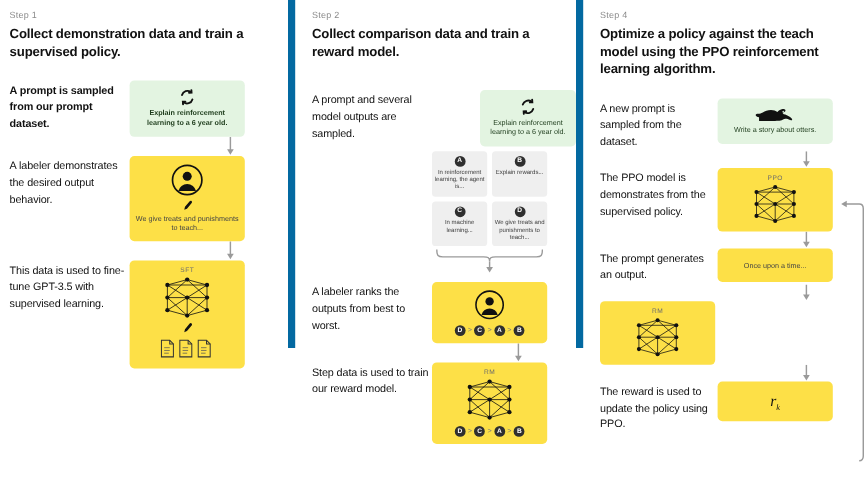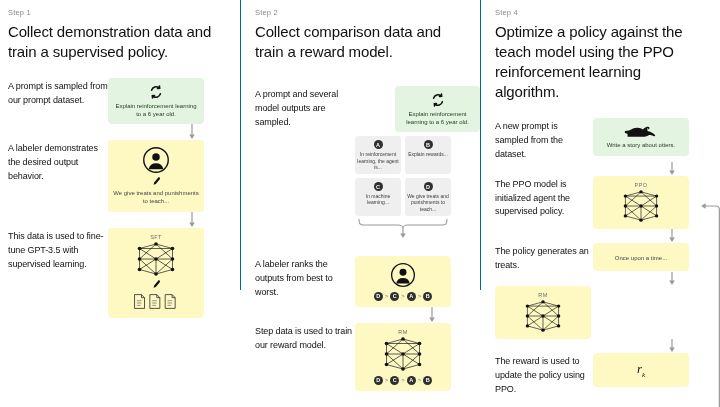--- a/index.html
+++ b/index.html
@@ -6,34 +6,34 @@
   body{
     width:720px;height:407px;
     background:#ffffff;
     font-family:"Liberation Sans","DejaVu Sans",sans-serif;
     color:#111111;
     overflow:hidden;
     position:relative;
   }
   .board{position:relative;width:720px;height:407px;display:flex;}
   .col{position:relative;width:240px;height:290px;box-sizing:border-box;padding:8px 0 0 8px;}
-  .col.c2,.col.c3{border-left:1px solid #0369a1;padding-left:14px;}
+  .col.c2,.col.c3{border-left:6px solid #0369a1;padding-left:14px;}
   .col.c3{width:240px;}
 
   .step-label{font-size:7.5px;color:#8a8a8a;letter-spacing:.2px;margin:0 0 5px 0;}
-  .step-title{font-size:15px;font-weight:normal;line-height:1.33;letter-spacing:-.15px;margin:0;max-width:205px;}
+  .step-title{font-size:11px;font-weight:bold;line-height:1.33;letter-spacing:-.15px;margin:0;max-width:205px;}
 
   .flow{position:relative;margin-top:16px;}
   .row{display:flex;align-items:flex-start;position:relative;}
   .desc{font-size:9px;line-height:1.55;letter-spacing:-.1px;width:100px;flex:0 0 100px;padding-top:2px;}
   .c3 .desc{width:98px;flex:0 0 98px;}
 
   .panel{
     position:relative;
-    background:#fef9c3;
+    background:#fde047;
     border-radius:4px;
     width:96px;
     box-sizing:border-box;
     padding:6px 5px;
     display:flex;flex-direction:column;align-items:center;
   }
   .panel.green{background:#e3f4e1;}
   .panel.flat{background:#f4f4f4;}
 
   .panel-cap{font-size:6px;color:#444;text-align:center;line-height:1.3;margin-top:3px;}
@@ -62,21 +62,21 @@
 <body>
 
 <div class="board">
 
   <div class="col c1">
     <div class="step-label">Step 1</div>
     <div class="step-title">Collect demonstration data and train a supervised policy.</div>
 
     <div class="flow">
 
-      <div class="row" style="">
+      <div class="row" style="font-weight:bold;">
         <div class="desc">A prompt is sampled from our prompt dataset.</div>
         <div class="panel green">
           <span>
             <svg width="16" height="16" viewBox="0 0 24 24" fill="none" stroke="#111" stroke-width="2.4" stroke-linecap="round">
               <path d="M5.5 9.2A7 7 0 0 1 16.5 5.6"></path>
               <path d="M18.5 14.8A7 7 0 0 1 7.5 18.4"></path>
               <path d="M17.2 3.2l.2 3.1-3.1.2"></path>
               <path d="M6.8 20.8l-.2-3.1 3.1-.2"></path>
             </svg>
           </span>
@@ -212,21 +212,21 @@
           <span style="margin-top:1px;">
             <svg width="94" height="22" viewBox="0 0 94 22">
               <path d="M3 2c0 5 1 6 5 6h34c4 0 5 1 5 4 0-3 1-4 5-4h34c4 0 5-1 5-6" fill="none" stroke="#9a9a9a" stroke-width="1.1"></path>
               <line x1="47" y1="12" x2="47" y2="17" stroke="#9a9a9a" stroke-width="1.2"></line>
               <path d="M47 21 L44.2 16.4 L49.8 16.4 Z" fill="#9a9a9a"></path>
             </svg>
           </span>
         </div>
       </div>
 
-      <div class="row" style="margin-top:17px;">
+      <div class="row" style="margin-top:7px;">
         <div class="desc">A labeler ranks the outputs from best to worst.</div>
         <div class="panel">
           <span>
             <svg width="26" height="26" viewBox="0 0 32 32">
               <circle cx="16" cy="16" r="14" fill="none" stroke="#111" stroke-width="1.6"></circle>
               <circle cx="16" cy="12.5" r="4.3" fill="#111"></circle>
               <path d="M7.6 26.5a8.6 8.6 0 0 1 16.8 0Z" fill="#111"></path>
             </svg>
           </span>
           <div class="rank">
@@ -312,21 +312,21 @@
       </div>
 
       <div class="arrow-wrap" style="height:14px;">
         <svg class="arrow" width="10" height="14" viewBox="0 0 10 14">
             <line x1="5" y1="0" x2="5" y2="9" stroke="#9a9a9a" stroke-width="1.2"></line>
             <path d="M5 13 L2.2 8.4 L7.8 8.4 Z" fill="#9a9a9a"></path>
           </svg>
       </div>
 
       <div class="row">
-        <div class="desc">The PPO model is initialized agent the supervised policy.</div>
+        <div class="desc">The PPO model is demonstrates from the supervised policy.</div>
         <div class="panel">
           <div class="mini-tag">PPO</div>
           <span>
             <svg width="46" height="34" viewBox="0 0 64 48">
               <g stroke="#111" stroke-width="0.9" fill="none">
                 <path d="M10 10 L32 4 L54 10 M10 24 L32 4 M54 24 L32 4 M10 10 L32 24 M54 10 L32 24 M10 24 L32 24 M54 24 L32 24 M10 10 L10 24 M54 10 L54 24 M10 24 L32 44 M54 24 L32 44 M32 24 L32 44 M10 10 L54 10 M10 38 L32 24 M54 38 L32 24 M10 24 L10 38 M54 24 L54 38 M10 38 L32 44 M54 38 L32 44"></path>
               </g>
               <g fill="#111">
                 <circle cx="32" cy="4" r="2.4"></circle>
                   <circle cx="10" cy="10" r="2.4"></circle>
@@ -344,21 +344,21 @@
       </div>
 
       <div class="arrow-wrap" style="height:14px;">
         <svg class="arrow" width="10" height="14" viewBox="0 0 10 14">
             <line x1="5" y1="0" x2="5" y2="9" stroke="#9a9a9a" stroke-width="1.2"></line>
             <path d="M5 13 L2.2 8.4 L7.8 8.4 Z" fill="#9a9a9a"></path>
           </svg>
       </div>
 
       <div class="row">
-        <div class="desc">The policy generates an treats.</div>
+        <div class="desc">The prompt generates an output.</div>
         <div class="panel" style="padding:9px 5px;">
           <div class="panel-cap">Once upon a time...</div>
         </div>
       </div>
 
       <div class="arrow-wrap" style="height:14px;">
         <svg class="arrow" width="10" height="14" viewBox="0 0 10 14">
             <line x1="5" y1="0" x2="5" y2="9" stroke="#9a9a9a" stroke-width="1.2"></line>
             <path d="M5 13 L2.2 8.4 L7.8 8.4 Z" fill="#9a9a9a"></path>
           </svg>

